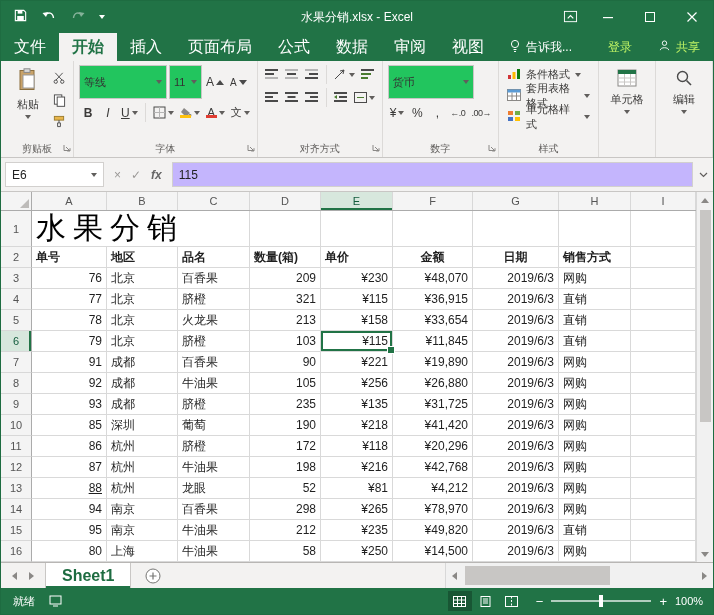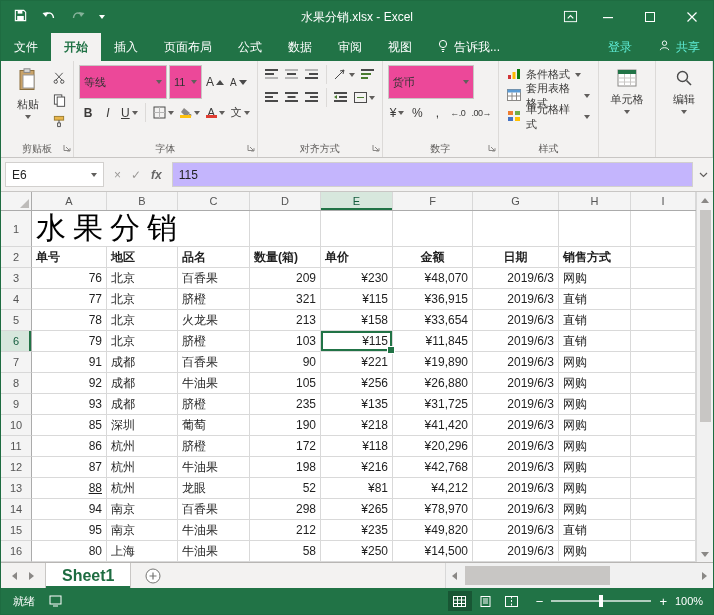--- a/index.html
+++ b/index.html
@@ -10,36 +10,36 @@
   .titlebar{flex:0 0 32px;background:#217346;display:flex;align-items:center;position:relative}
   .qat{display:flex;align-items:center;gap:13px;padding-left:12px;z-index:1}
   .title{position:absolute;left:0;right:0;text-align:center;color:#fff;font-size:12px;pointer-events:none}
   .wctrl{margin-left:auto;display:flex;z-index:1}
   .wbtn{width:42px;height:32px;display:flex;align-items:center;justify-content:center}
   .ropts{width:34px}
   .dim{opacity:.45}
 
   
   .tabrow{flex:0 0 28px;background:#217346;display:flex;align-items:stretch}
-  .tab{padding:0 13px;color:#fff;font-size:12px;display:flex;align-items:center}
+  .tab{padding:0 13px;color:#fff;font-size:16px;display:flex;align-items:center}
   .tab.active{background:#F3F2F1;color:#217346;font-weight:700}
   .tellme{display:flex;align-items:center;gap:5px;color:#fff;font-size:12px;padding:0 12px}
   .trspace{flex:1}
-  .signin,.share{color:#5eead4;font-size:12px;display:flex;align-items:center;gap:5px;padding:0 13px}
+  .signin,.share{color:#bef264;font-size:12px;display:flex;align-items:center;gap:5px;padding:0 13px}
 
   
   .ribbon{flex:0 0 97px;background:#F3F2F1;display:flex;border-bottom:1px solid #C8C6C4}
   .rgroup{display:flex;flex-direction:column;border-right:1px solid #DCDAD8}
   .rgbody{flex:1;display:flex;padding:4px 5px 0 5px}
   .rgfoot{height:17px;position:relative;display:flex;align-items:center;justify-content:center;font-size:10px;color:#605E5C;padding:0 10px}
   .launch{position:absolute;right:2px;bottom:3px;display:block}
   .bigbtn{width:44px;display:flex;flex-direction:column;align-items:center;gap:3px;padding-top:3px;font-size:11px;color:#3B3A39}
   .smallcol{display:flex;flex-direction:column;gap:3px;justify-content:flex-start;padding-top:3px}
   .mb{height:19px;min-width:18px;display:flex;align-items:center;justify-content:center;font-size:12px;color:#3B3A39;padding:0 2px;gap:2px}
-  .combo{height:21px;background:#ec4899;border:1px solid #C8C6C4;display:flex;align-items:center;font-size:11px;color:#333;padding:16px 4px;gap:3px}
+  .combo{height:21px;background:#22c55e;border:1px solid #C8C6C4;display:flex;align-items:center;font-size:11px;color:#333;padding:16px 4px;gap:3px}
   .combo .grow1{flex:1}
   .ct{width:0;height:0;border-left:3px solid transparent;border-right:3px solid transparent;border-top:4px solid #605E5C;display:inline-block}
   .ctw{border-top-color:#fff}
   .colstack{display:flex;flex-direction:column}
   .frow{display:flex;align-items:center;gap:2px;margin-bottom:4px}
   .bld{font-weight:700}.itl{font-style:italic}.unl{text-decoration:underline}
   .abar{display:inline-block;width:11px;height:3px;margin-top:-2px}
   .red{background:#E03C31}.yel{background:#FFC20E}
   .mini{display:flex;flex-direction:column;align-items:center;line-height:10px;font-size:11px}
   .sep{width:1px;background:#DCDAD8;margin:0 3px;align-self:stretch}

